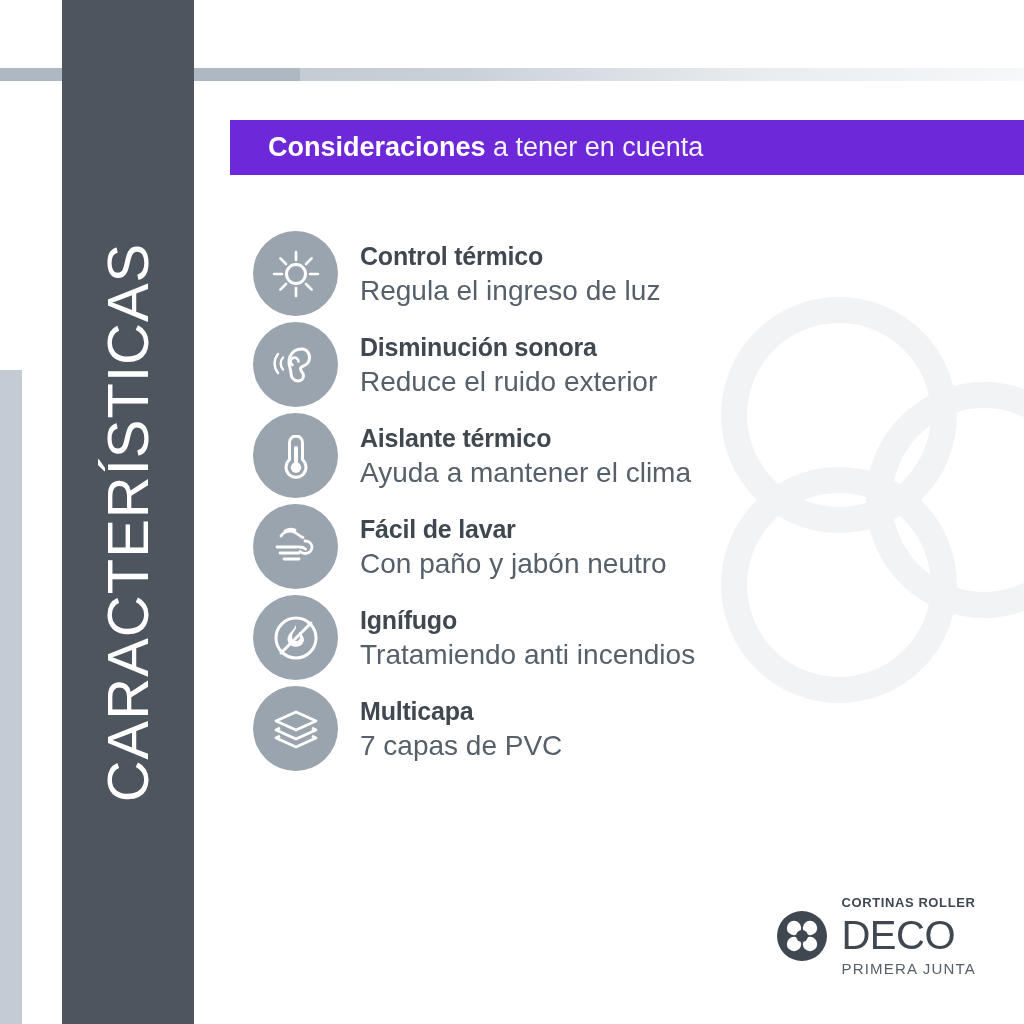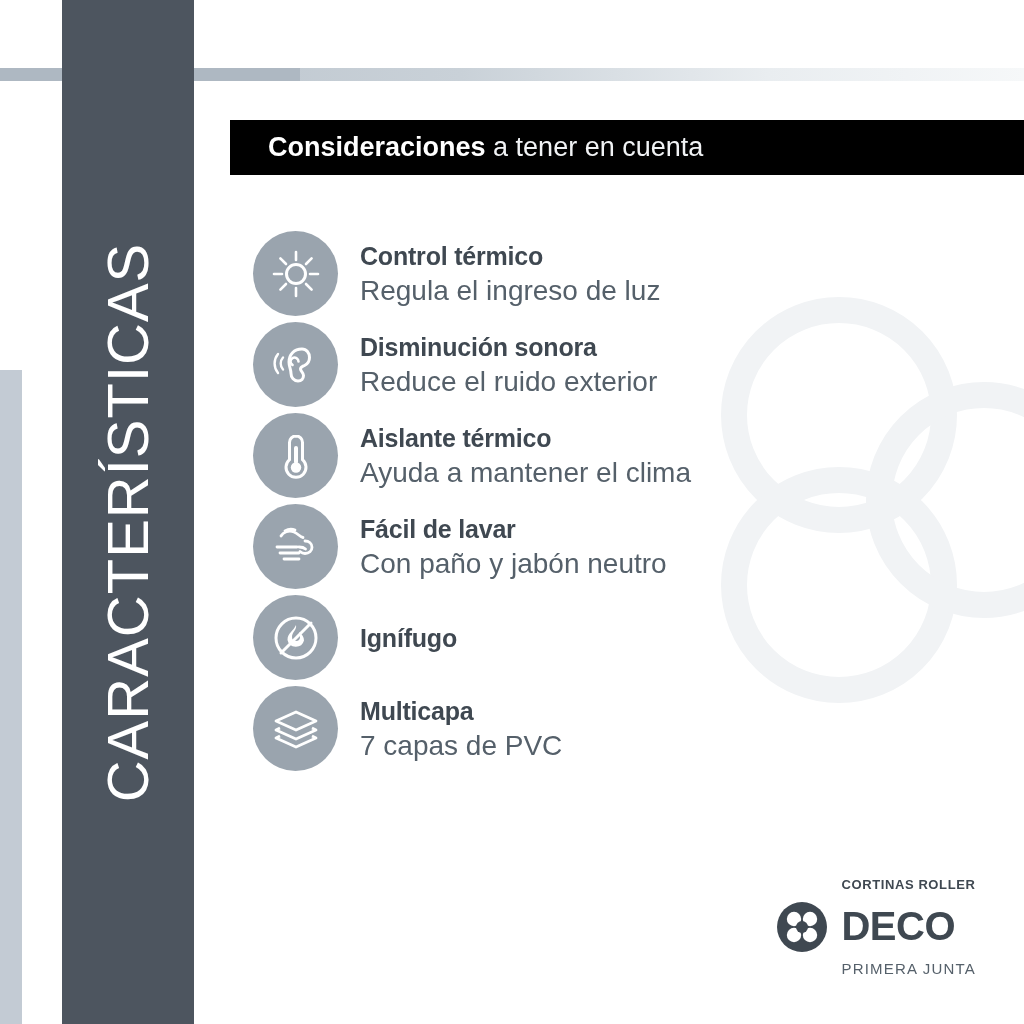--- a/index.html
+++ b/index.html
@@ -88,21 +88,21 @@
     margin-top: 20px;
   }
 
   
   .header-bar {
     position: absolute;
     left: 230px;
     top: 120px;
     width: 794px;
     height: 55px;
-    background: #000000;
+    background: #6d28d9;
     display: flex;
     align-items: center;
   }
   .header-text {
     padding-left: 38px;
     font-size: 27px;
     color: #ffffff;
     white-space: nowrap;
   }
   .header-text b {
@@ -170,25 +170,25 @@
     line-height: 1;
   }
   .logo-top {
     font-size: 13px;
     font-weight: 700;
     color: #3f4851;
     letter-spacing: 0.6px;
   }
   .logo-mid {
     font-size: 40px;
-    font-weight: 700;
+    font-weight: 400;
     color: #3f4851;
     letter-spacing: -0.5px;
     line-height: 0.95;
-    margin: 16px 0;
+    margin: 7px 0;
   }
   .logo-bot {
     font-size: 15px;
     font-weight: 400;
     color: #55606a;
     letter-spacing: 1.2px;
   }
 </style>
 </head>
 <body>
@@ -296,20 +296,21 @@
     <div class="feature">
       <div class="f-icon">
         <svg width="56" height="56" viewBox="0 0 56 56">
           <circle cx="28" cy="28" r="20" fill="none" stroke="#ffffff" stroke-width="3"></circle>
           <path d="M28 15c1 5-4 7-4 12a4 4 0 0 0 8 0c0-2-1-3-1-5 3 2 5 5 5 8.5A8.5 8.5 0 0 1 19.5 30c0-7 6-9 8.5-15z" fill="#ffffff"></path>
           <line x1="13" y1="43" x2="43" y2="13" stroke="#ffffff" stroke-width="3" stroke-linecap="round"></line>
         </svg>
       </div>
       <div class="f-text">
         <div class="f-title">Ignífugo</div>
+        <div class="f-sub">Tratamiendo anti incendios</div>
       </div>
     </div>
 
     <div class="feature">
       <div class="f-icon">
         <svg width="56" height="56" viewBox="0 0 56 56">
           <g fill="none" stroke="#ffffff" stroke-width="2.8" stroke-linejoin="round">
             <path d="M28 11 48 20 28 29 8 20z"></path>
             <path d="M12 27 8 29l20 9 20-9-4-2"></path>
             <path d="M12 35 8 37l20 9 20-9-4-2"></path>

